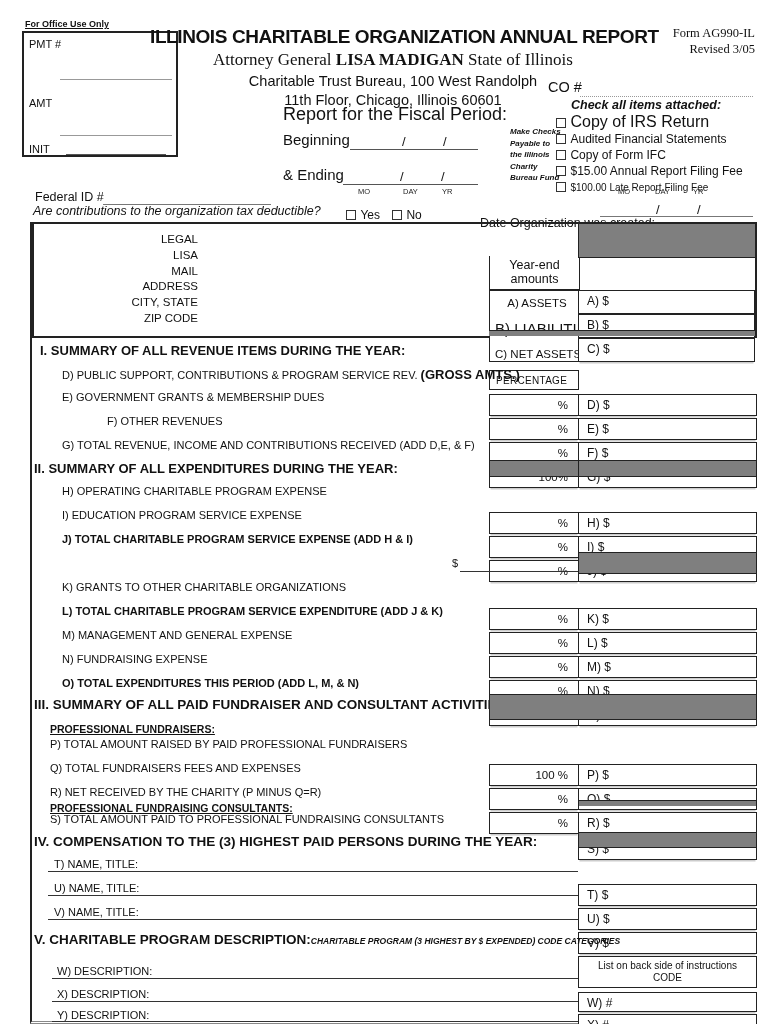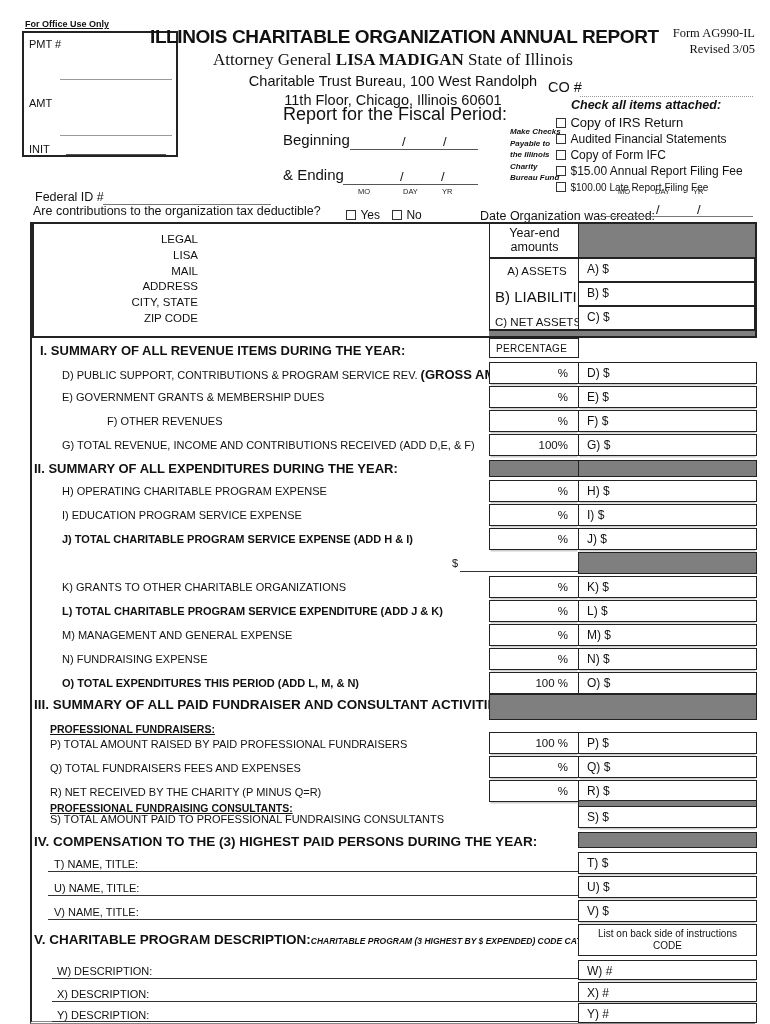--- a/index.html
+++ b/index.html
@@ -20,21 +20,21 @@
   .t3 { font-size:14.5px; margin-top:3px; white-space:nowrap; }
   .formno { position:absolute; right:15px; top:25px; text-align:right; font-family:"Liberation Serif", serif; font-size:12.5px; line-height:16px; }
   .cb { display:inline-block; width:10px; height:10px; border:1.2px solid #333; background:#fff; vertical-align:middle; }
   .fieldline { position:absolute; height:0; border-top:1.2px solid #555; }
   .dotline { position:absolute; height:0; border-top:1.5px dotted #999; }
   .tiny { font-size:7.5px; color:#222; }
   
   .fb { position:absolute; left:30px; top:222px; width:725px; height:802px;
         border-left:2px solid #222; border-bottom:3px double #888; }
   .ablk { position:absolute; left:0; top:0; width:725px; height:116px; border:2px solid #222; }
-  .cell { position:absolute; border:1.5px solid #222; background:#fff; box-shadow:0 3px 0 -1.5px #cccccc; }
+  .cell { position:absolute; border:1.5px solid #222; background:#fff; box-shadow:0 3px 0 -1.5px #cccccc;margin-top:32px; }
   .graycell { position:absolute; background:#7f7f7f; border:1.5px solid #222; }
   .c2 { left:457px; width:90px; }
   .c3 { left:546px; width:179px; }
   .pct { font-size:11.5px; text-align:right; padding:4px 10px 0 0; }
   .amtx { font-size:12px; padding:3px 0 0 8px; }
   .lbl { font-size:11px; white-space:nowrap;text-align:center; }
   .hd { font-size:13px; font-weight:bold; white-space:nowrap; }
   .colhead { font-size:10px; padding-top:4px; letter-spacing:0.3px;padding-left:6px; }
   .subul { text-decoration:underline; font-weight:bold; font-size:10.5px; }
   .nameline { position:absolute; height:0; border-top:1.5px solid #333; left:16px; width:530px; }
@@ -62,21 +62,21 @@
   </div>
   <div class="formno">
     <div>Form AG990-IL</div>
     <div>Revised 3/05</div>
   </div>
 
   <div class="a" style="left:548px;top:79px;font-size:14.5px;">CO #</div>
   <div class="dotline" style="left:580px;top:96px;width:173px;"></div>
 
   <div class="a b i" style="left:571px;top:98px;font-size:12.5px;">Check all items attached:</div>
-  <div class="a" style="left:556px;top:113px;"><span class="cb"></span> <span style="font-size:13px;">Copy of IRS Return</span></div>
+  <div class="a" style="left:556px;top:113px;"><span class="cb"></span> <span style="font-size:16px;">Copy of IRS Return</span></div>
   <div class="a" style="left:556px;top:129px;"><span class="cb"></span> <span style="font-size:12px;">Audited Financial Statements</span></div>
   <div class="a" style="left:556px;top:145px;"><span class="cb"></span> <span style="font-size:12px;">Copy of Form IFC</span></div>
   <div class="a" style="left:556px;top:161px;"><span class="cb"></span> <span style="font-size:12px;">$15.00 Annual Report Filing Fee</span></div>
   <div class="a" style="left:556px;top:177px;"><span class="cb"></span> <span style="font-size:10px;margin-top:10px;">$100.00 Late Report Filing Fee</span></div>
 
   <div class="a b i" style="left:510px;top:126px;font-size:8px;line-height:11.5px;">
     <div>Make Checks</div>
     <div>Payable to</div>
     <div>the Illinois</div>
     <div>Charity</div>
@@ -91,27 +91,27 @@
   <div class="a" style="left:283px;top:166px;font-size:15px;">&amp; Ending</div>
   <div class="fieldline" style="left:343px;top:184px;width:135px;"></div>
   <div class="a" style="left:400px;top:169px;font-size:13px;">/</div>
   <div class="a" style="left:441px;top:169px;font-size:13px;">/</div>
   <div class="a tiny" style="left:358px;top:187px;">MO</div>
   <div class="a tiny" style="left:403px;top:187px;">DAY</div>
   <div class="a tiny" style="left:442px;top:187px;">YR</div>
 
   <div class="a" style="left:35px;top:190px;font-size:12.5px;">Federal ID #</div>
   <div class="fieldline" style="left:103px;top:204px;width:168px;border-top-color:#777;"></div>
-  <div class="a" style="left:33px;top:204px;font-size:12.5px;">Are contributions to the organization tax deductible?</div>
+  <div class="a" style="left:33px;top:204px;font-size:12.5px;font-style:italic;">Are contributions to the organization tax deductible?</div>
   <div class="a" style="left:346px;top:205px;"><span class="cb"></span> <span style="font-size:12px;">Yes</span></div>
   <div class="a" style="left:392px;top:205px;"><span class="cb"></span> <span style="font-size:12px;">No</span></div>
   <div class="a tiny" style="left:618px;top:187px;">MO</div>
   <div class="a tiny" style="left:655px;top:187px;">DAY</div>
   <div class="a tiny" style="left:693px;top:187px;">YR</div>
-  <div class="a" style="left:480px;top:209px;font-size:12.5px;">Date Organization was created:</div>
+  <div class="a" style="left:480px;top:216px;font-size:12.5px;">Date Organization was created:</div>
   <div class="fieldline" style="left:600px;top:216px;width:153px;border-top-color:#777;"></div>
   <div class="a" style="left:656px;top:202px;font-size:13px;">/</div>
   <div class="a" style="left:697px;top:202px;font-size:13px;">/</div>
 
   <div class="fb">
 
     <div class="ablk">
       <div class="a" style="left:14px;top:8px;width:150px;text-align:right;font-size:11.5px;line-height:15.8px;">
         <div>LEGAL</div>
         <div>LISA</div>

